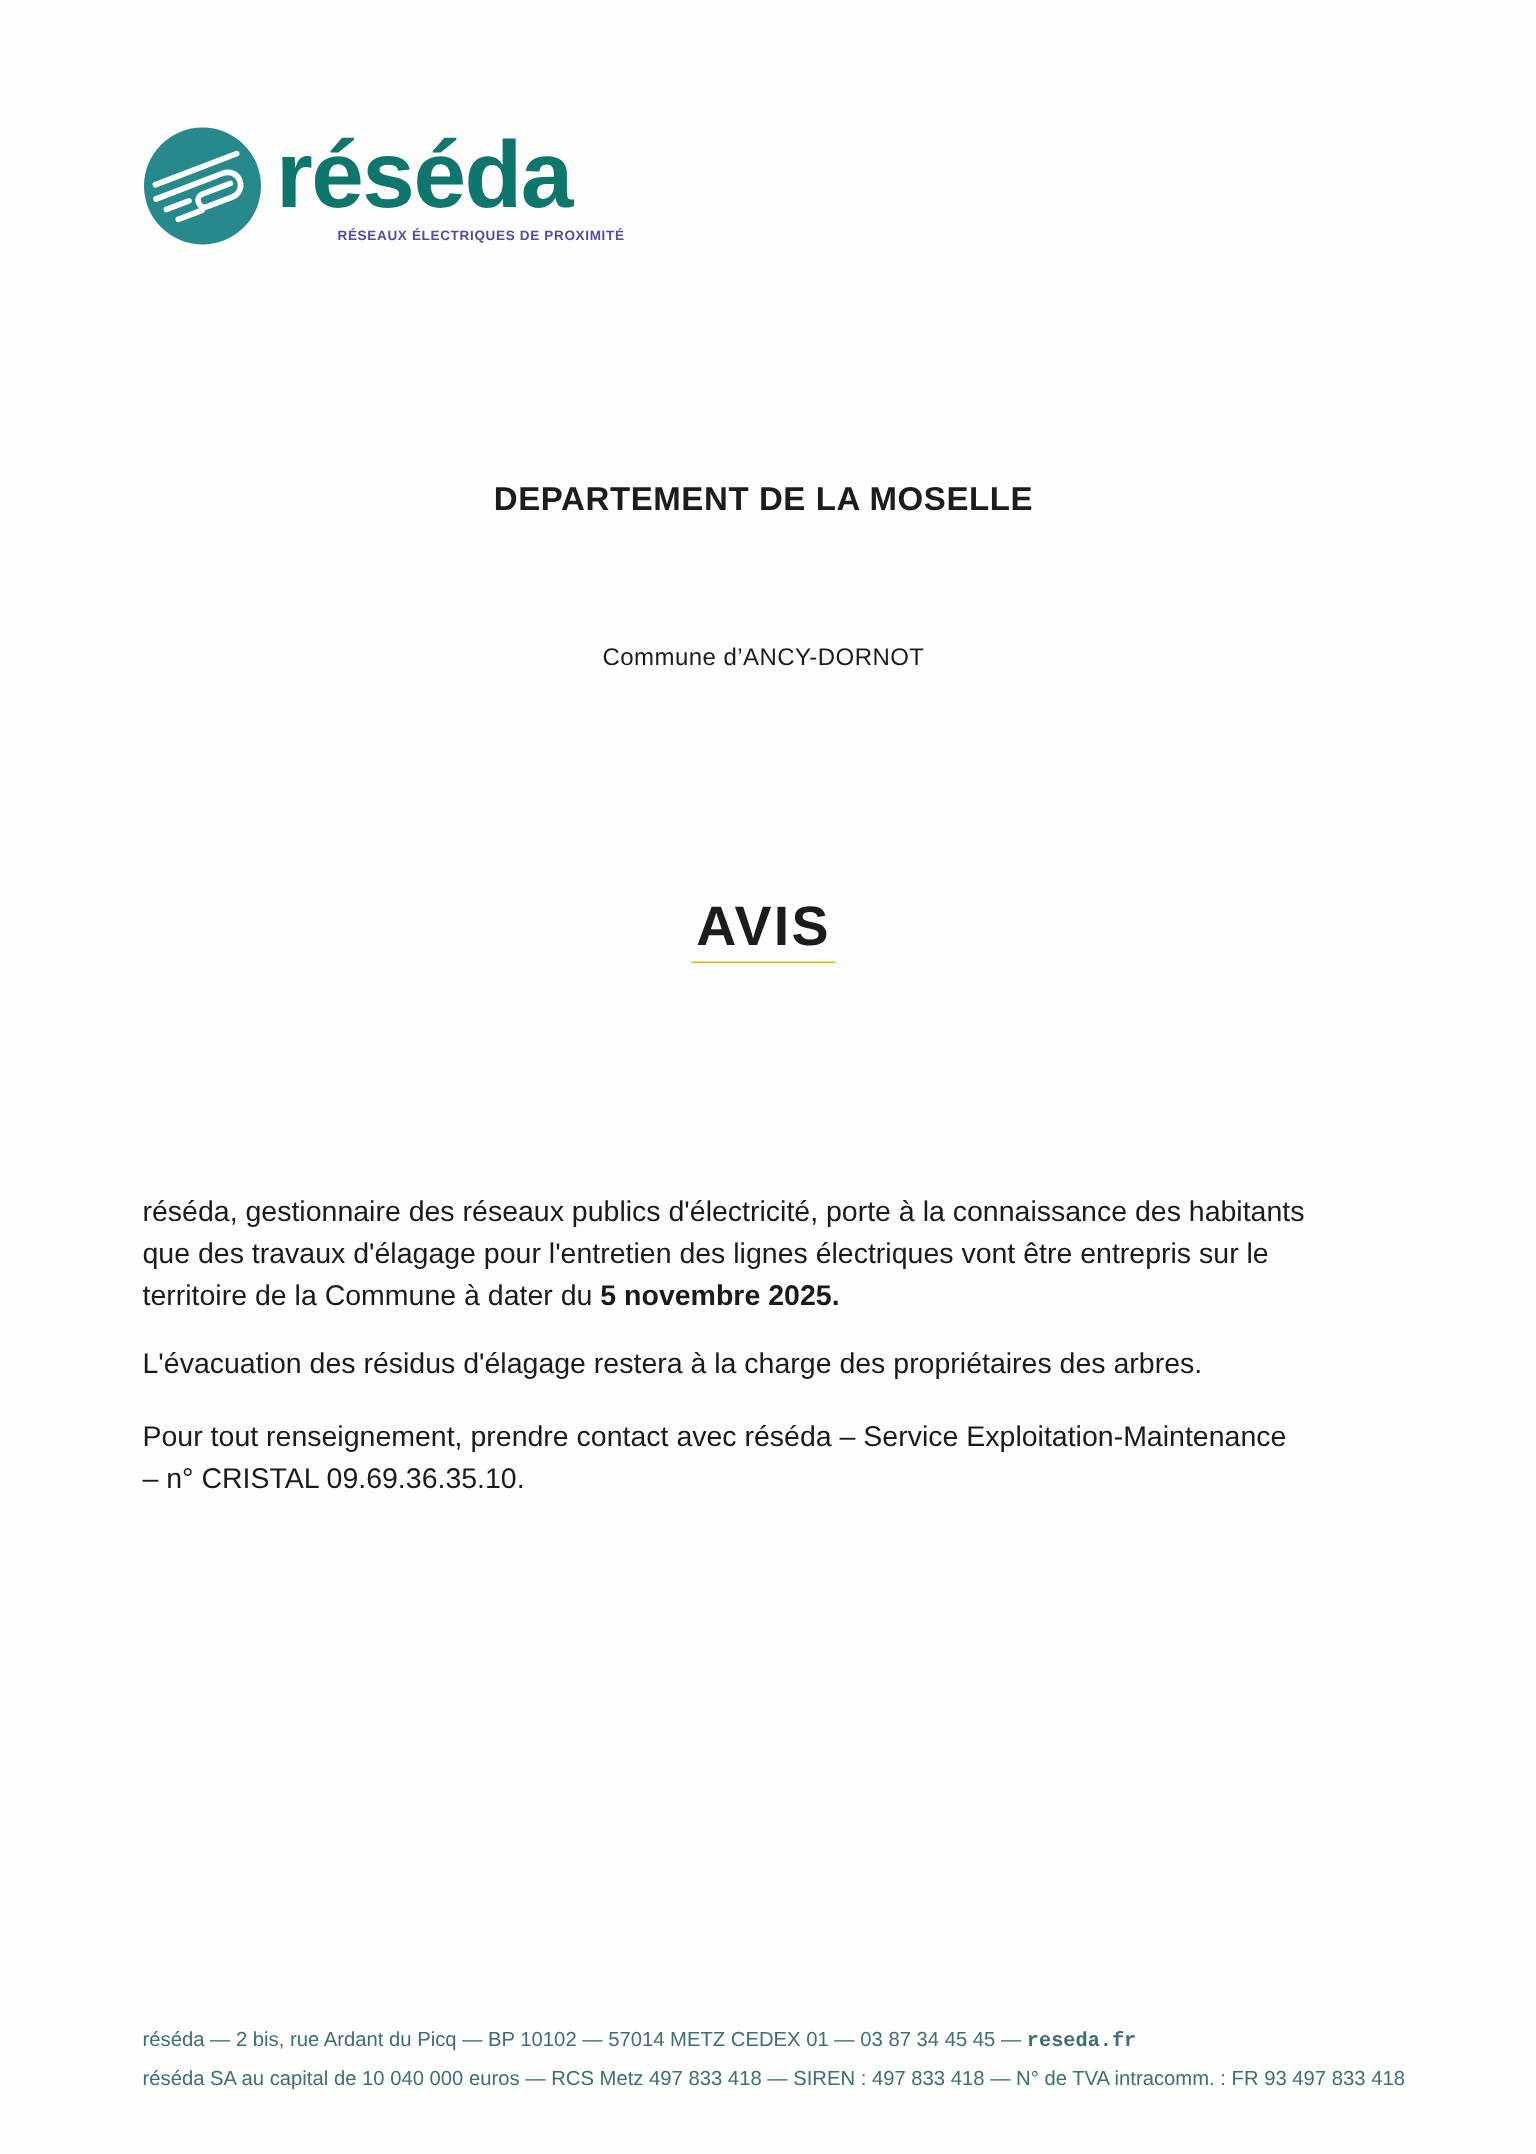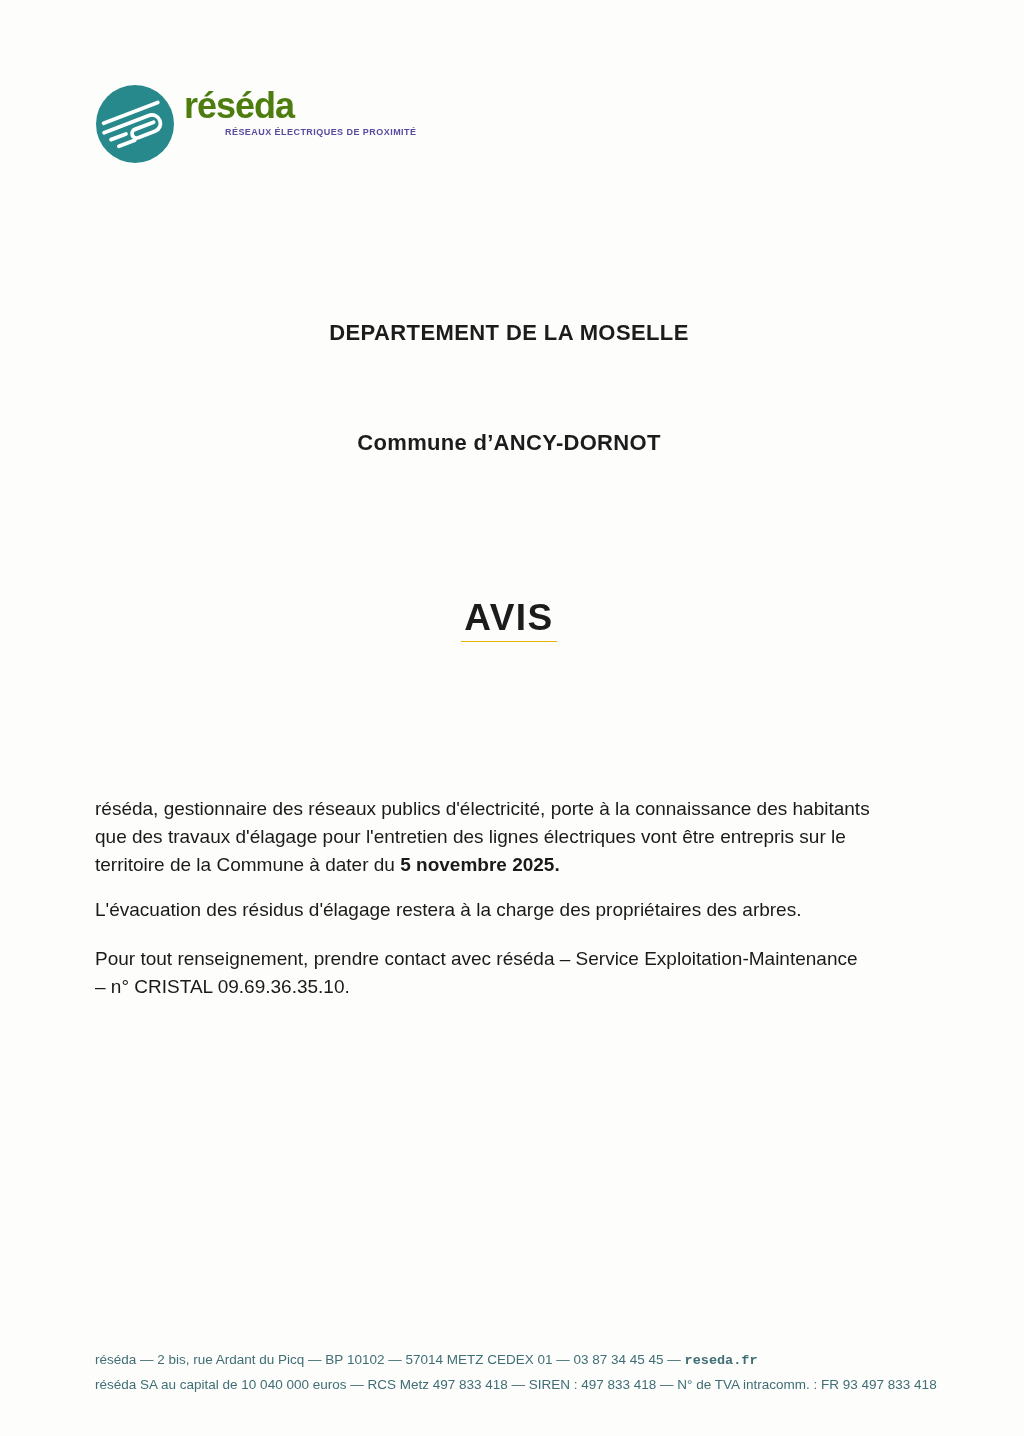--- a/index.html
+++ b/index.html
@@ -20,40 +20,40 @@
     position: absolute;
     left: 95px;
     top: 84px;
     display: flex;
     align-items: flex-start;
     gap: 9px;
   }
   .logo-icon { width: 80px; height: 80px; flex: 0 0 auto; }
   .logo-textcol { padding-top: 5px; }
   .brand {
-    font-size: 36px;
+    font-size: 63px;
     font-weight: 700;
     letter-spacing: -1px;
     line-height: 0.92;
-    color: #4d7c0f;
+    color: #0f766e;
   }
   .tagline {
     margin-top: 5px;
     font-size: 9px;
     font-weight: 700;
     letter-spacing: 0.45px;
     color: #584a9e;
     white-space: nowrap;
     padding-left: 41px;
   }
 
   
   .center-band { position: absolute; left: 4px; width: 1010px; text-align: center; }
   .h-dept  { top: 320px; font-size: 22px; font-weight: 700; letter-spacing: 0.4px; }
-  .h-commune { top: 430px; font-size: 22px; font-weight: 700; letter-spacing: 0.3px; }
+  .h-commune { top: 430px; font-size: 16px; font-weight: 400; letter-spacing: 0.3px; }
   .avis-band { top: 597px; }
   .avis {
     display: inline-block;
     font-size: 37px;
     font-weight: 700;
     letter-spacing: 1.5px;
     padding: 0 3px 2px 3px;
     border-bottom: 1px solid #eab308;
   }
 

